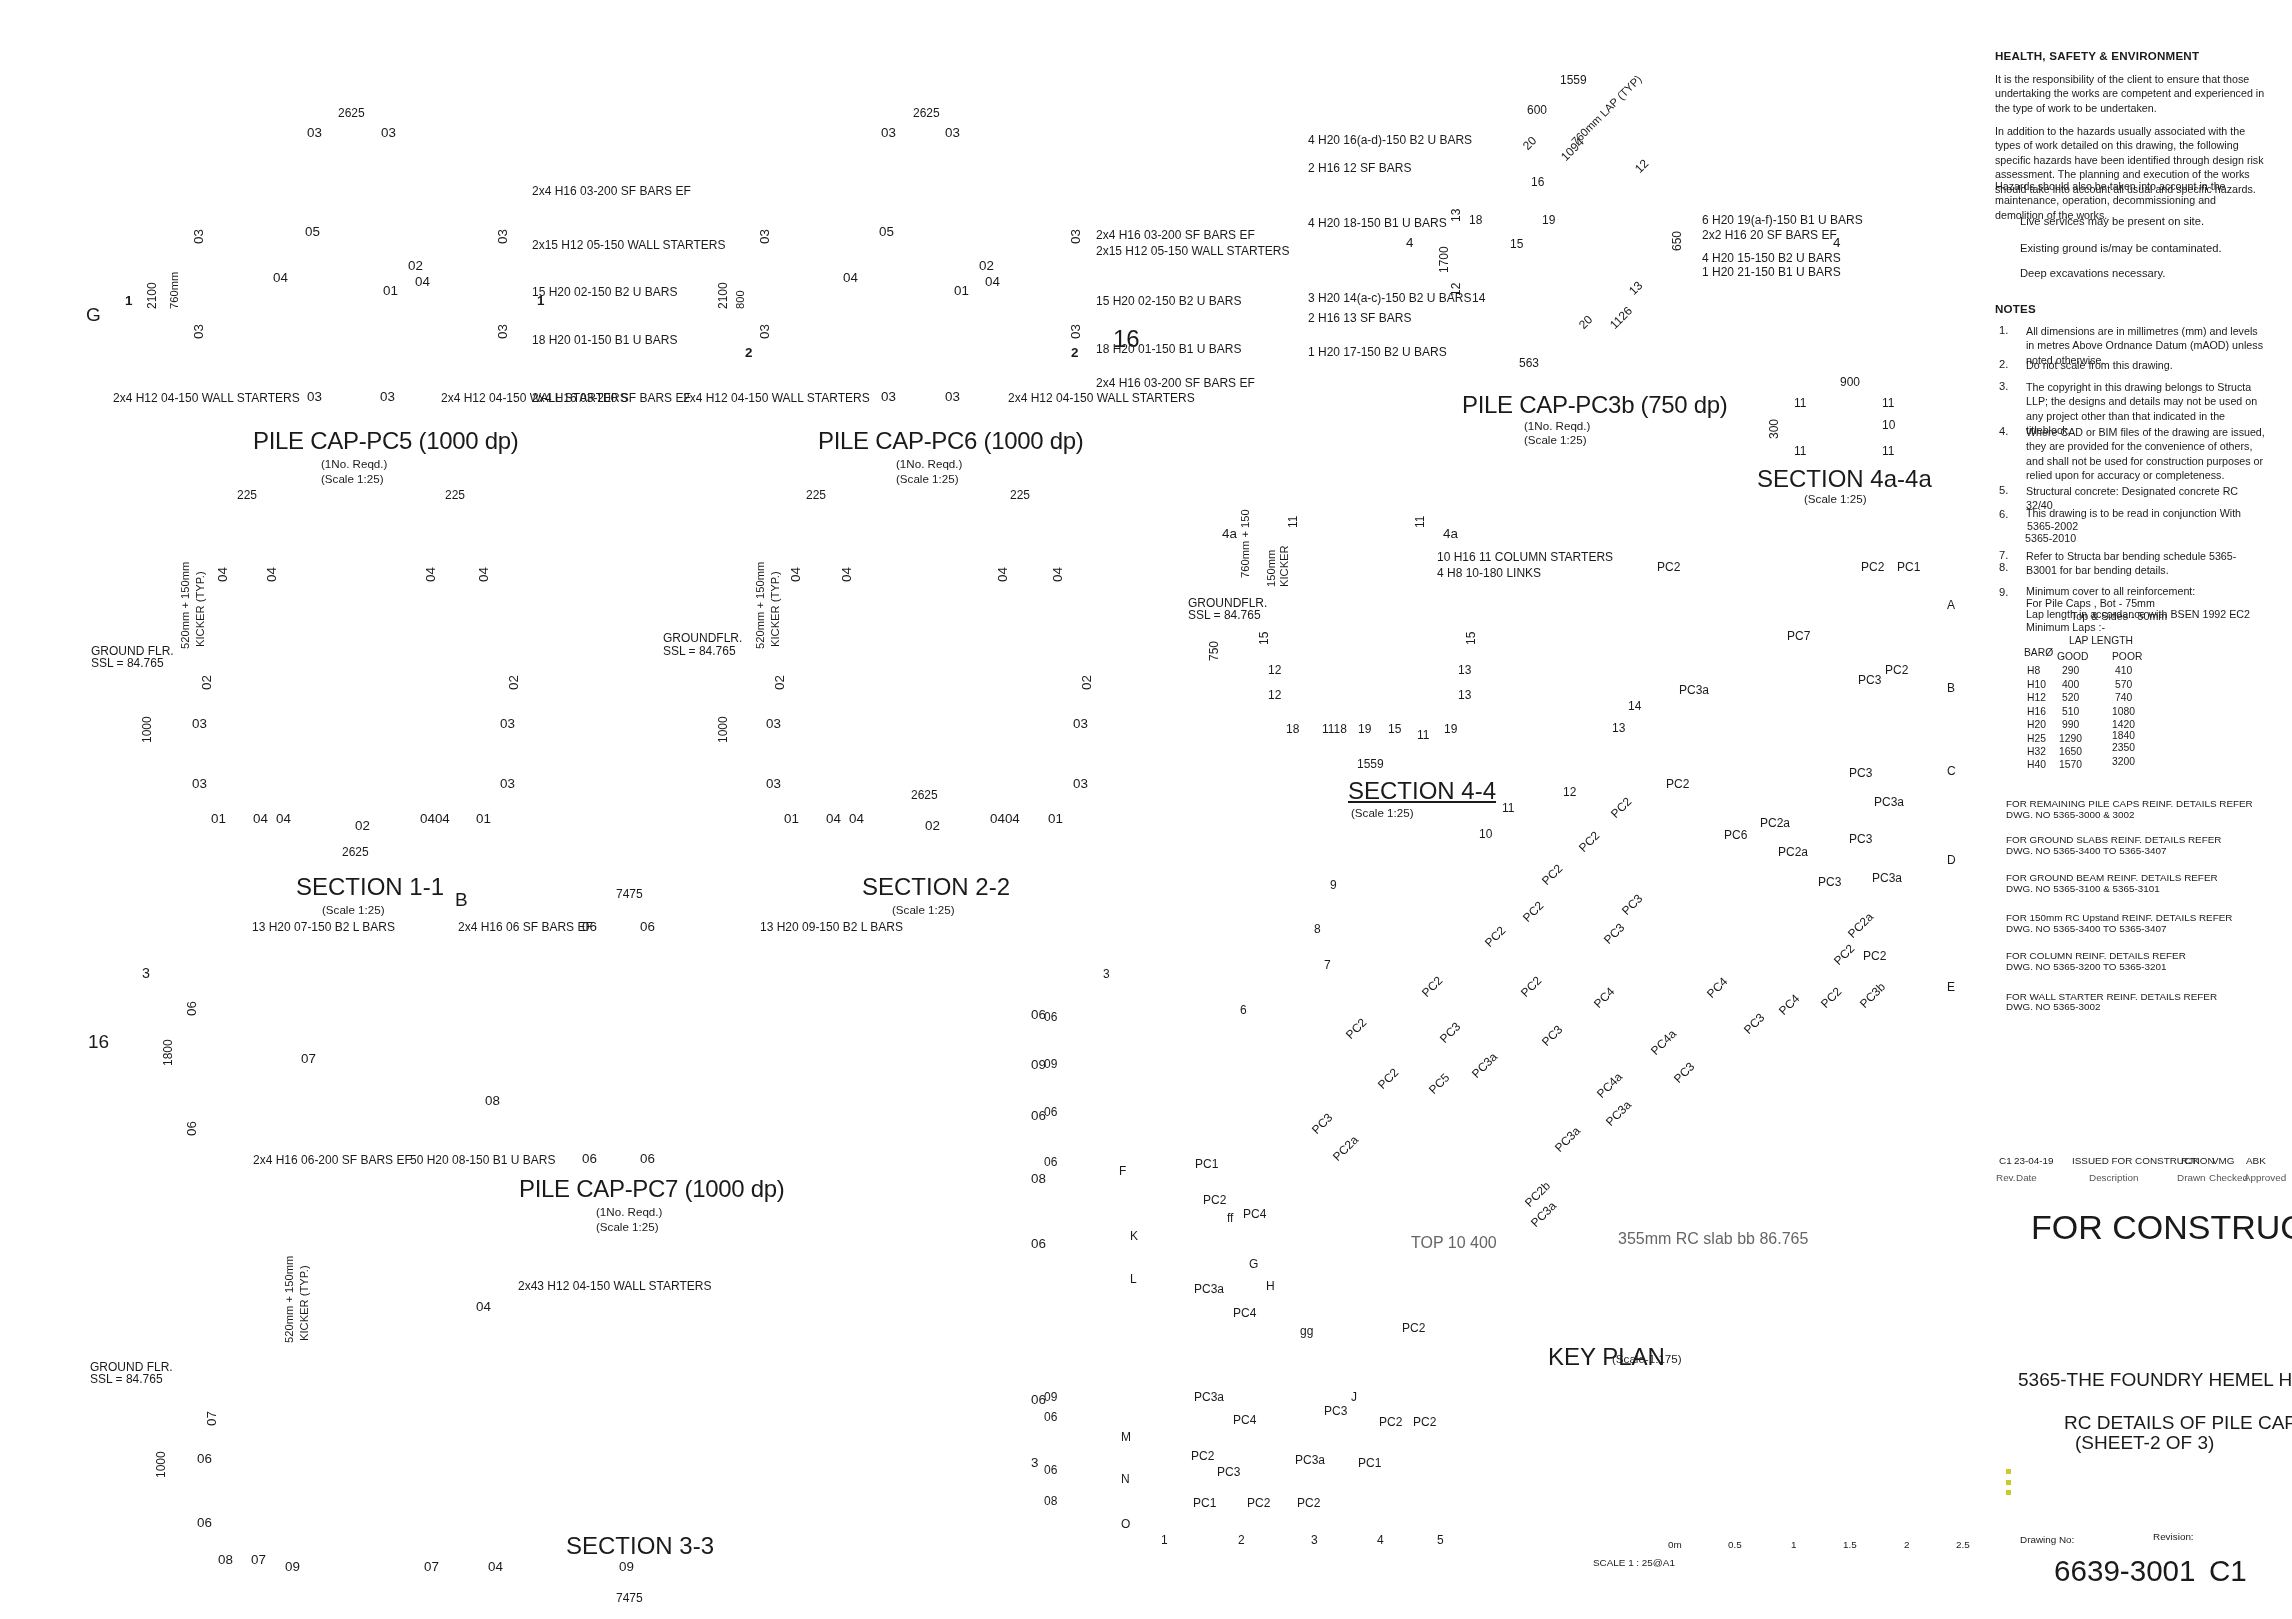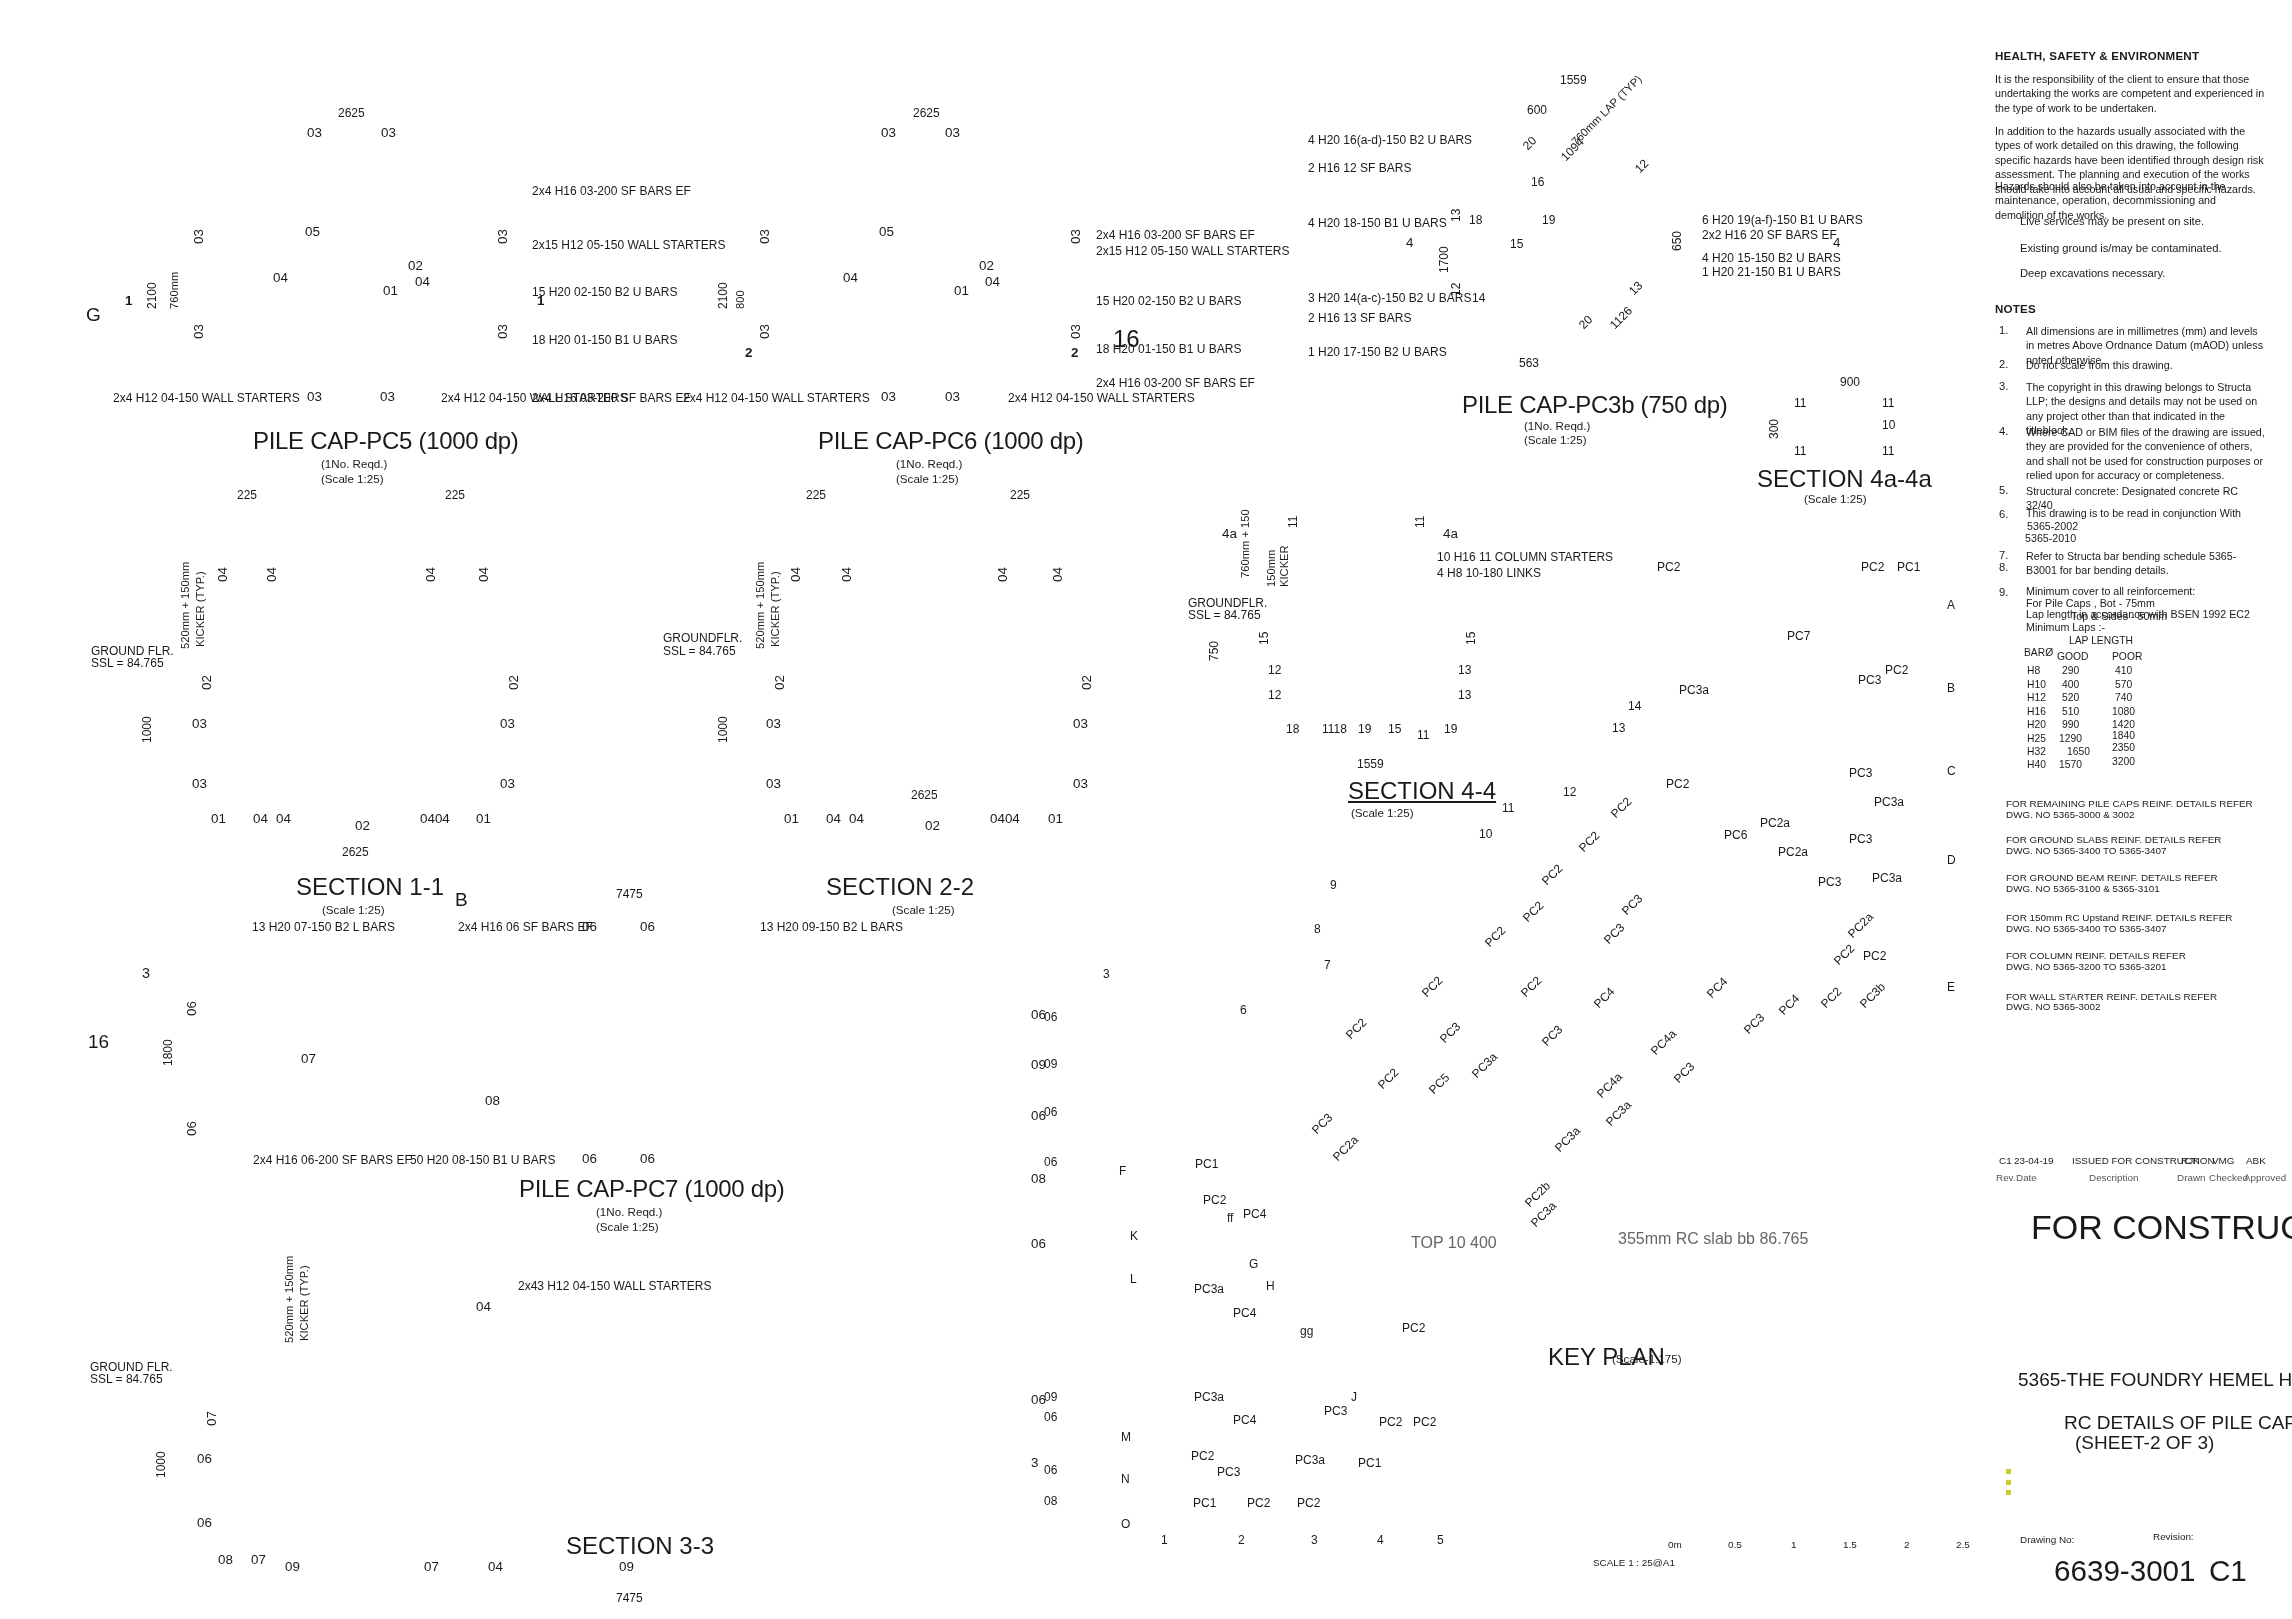--- a/index.html
+++ b/index.html
@@ -216,21 +216,21 @@
 <div class="abs t10" style="left:1073px;top:776px;">03</div>
 
 <div class="abs t10" style="left:784px;top:811px;">01</div>
 <div class="abs t10" style="left:826px;top:811px;">04</div>
 <div class="abs t10" style="left:849px;top:811px;">04</div>
 <div class="abs t10" style="left:925px;top:818px;">02</div>
 <div class="abs t10" style="left:990px;top:811px;">0404</div>
 <div class="abs t10" style="left:1048px;top:811px;">01</div>
 <div class="abs t9" style="left:911px;top:788px;">2625</div>
 
-<div class="abs sec-title" style="left:826px;top:873px;">SECTION 2-2</div>
+<div class="abs sec-title" style="left:862px;top:873px;">SECTION 2-2</div>
 <div class="abs sub" style="left:892px;top:903px;">(Scale 1:25)</div>
 
 <div class="abs t9" style="left:1560px;top:73px;">1559</div>
 <div class="abs t9" style="left:1527px;top:103px;">600</div>
 <div class="abs t8 rot45" style="left:1569px;top:139px;line-height:1.15;"><span>760mm LAP (TYP)</span></div>
 <div class="abs t9 rot45" style="left:1558px;top:154px;">1094</div>
 <div class="abs t9 rot45" style="left:1520px;top:143px;">20</div>
 <div class="abs t9" style="left:1531px;top:175px;">16</div>
 <div class="abs t9 rot45" style="left:1632px;top:166px;">12</div>
 
@@ -496,21 +496,21 @@
 
 <div class="abs lap-t" style="left:2027px;top:719px;">H20</div>
 <div class="abs lap-t" style="left:2062px;top:719px;">990</div>
 <div class="abs lap-t" style="left:2112px;top:719px;">1420</div>
 
 <div class="abs lap-t" style="left:2027px;top:733px;">H25</div>
 <div class="abs lap-t" style="left:2059px;top:733px;">1290</div>
 <div class="abs lap-t" style="left:2112px;top:730px;">1840</div>
 
 <div class="abs lap-t" style="left:2027px;top:746px;">H32</div>
-<div class="abs lap-t" style="left:2059px;top:746px;margin-left:8px;">1650</div>
+<div class="abs lap-t" style="left:2059px;top:746px;">1650</div>
 <div class="abs lap-t" style="left:2112px;top:742px;">2350</div>
 
 <div class="abs lap-t" style="left:2027px;top:759px;">H40</div>
 <div class="abs lap-t" style="left:2059px;top:759px;">1570</div>
 <div class="abs lap-t" style="left:2112px;top:756px;">3200</div>
 
 <div class="abs refblk" style="left:2006px;top:797px;">FOR REMAINING PILE CAPS REINF. DETAILS REFER</div>
 <div class="abs refblk" style="left:2006px;top:808px;">DWG. NO 5365-3000 &amp; 3002</div>
 
 <div class="abs refblk" style="left:2006px;top:833px;">FOR GROUND SLABS REINF. DETAILS REFER</div>

